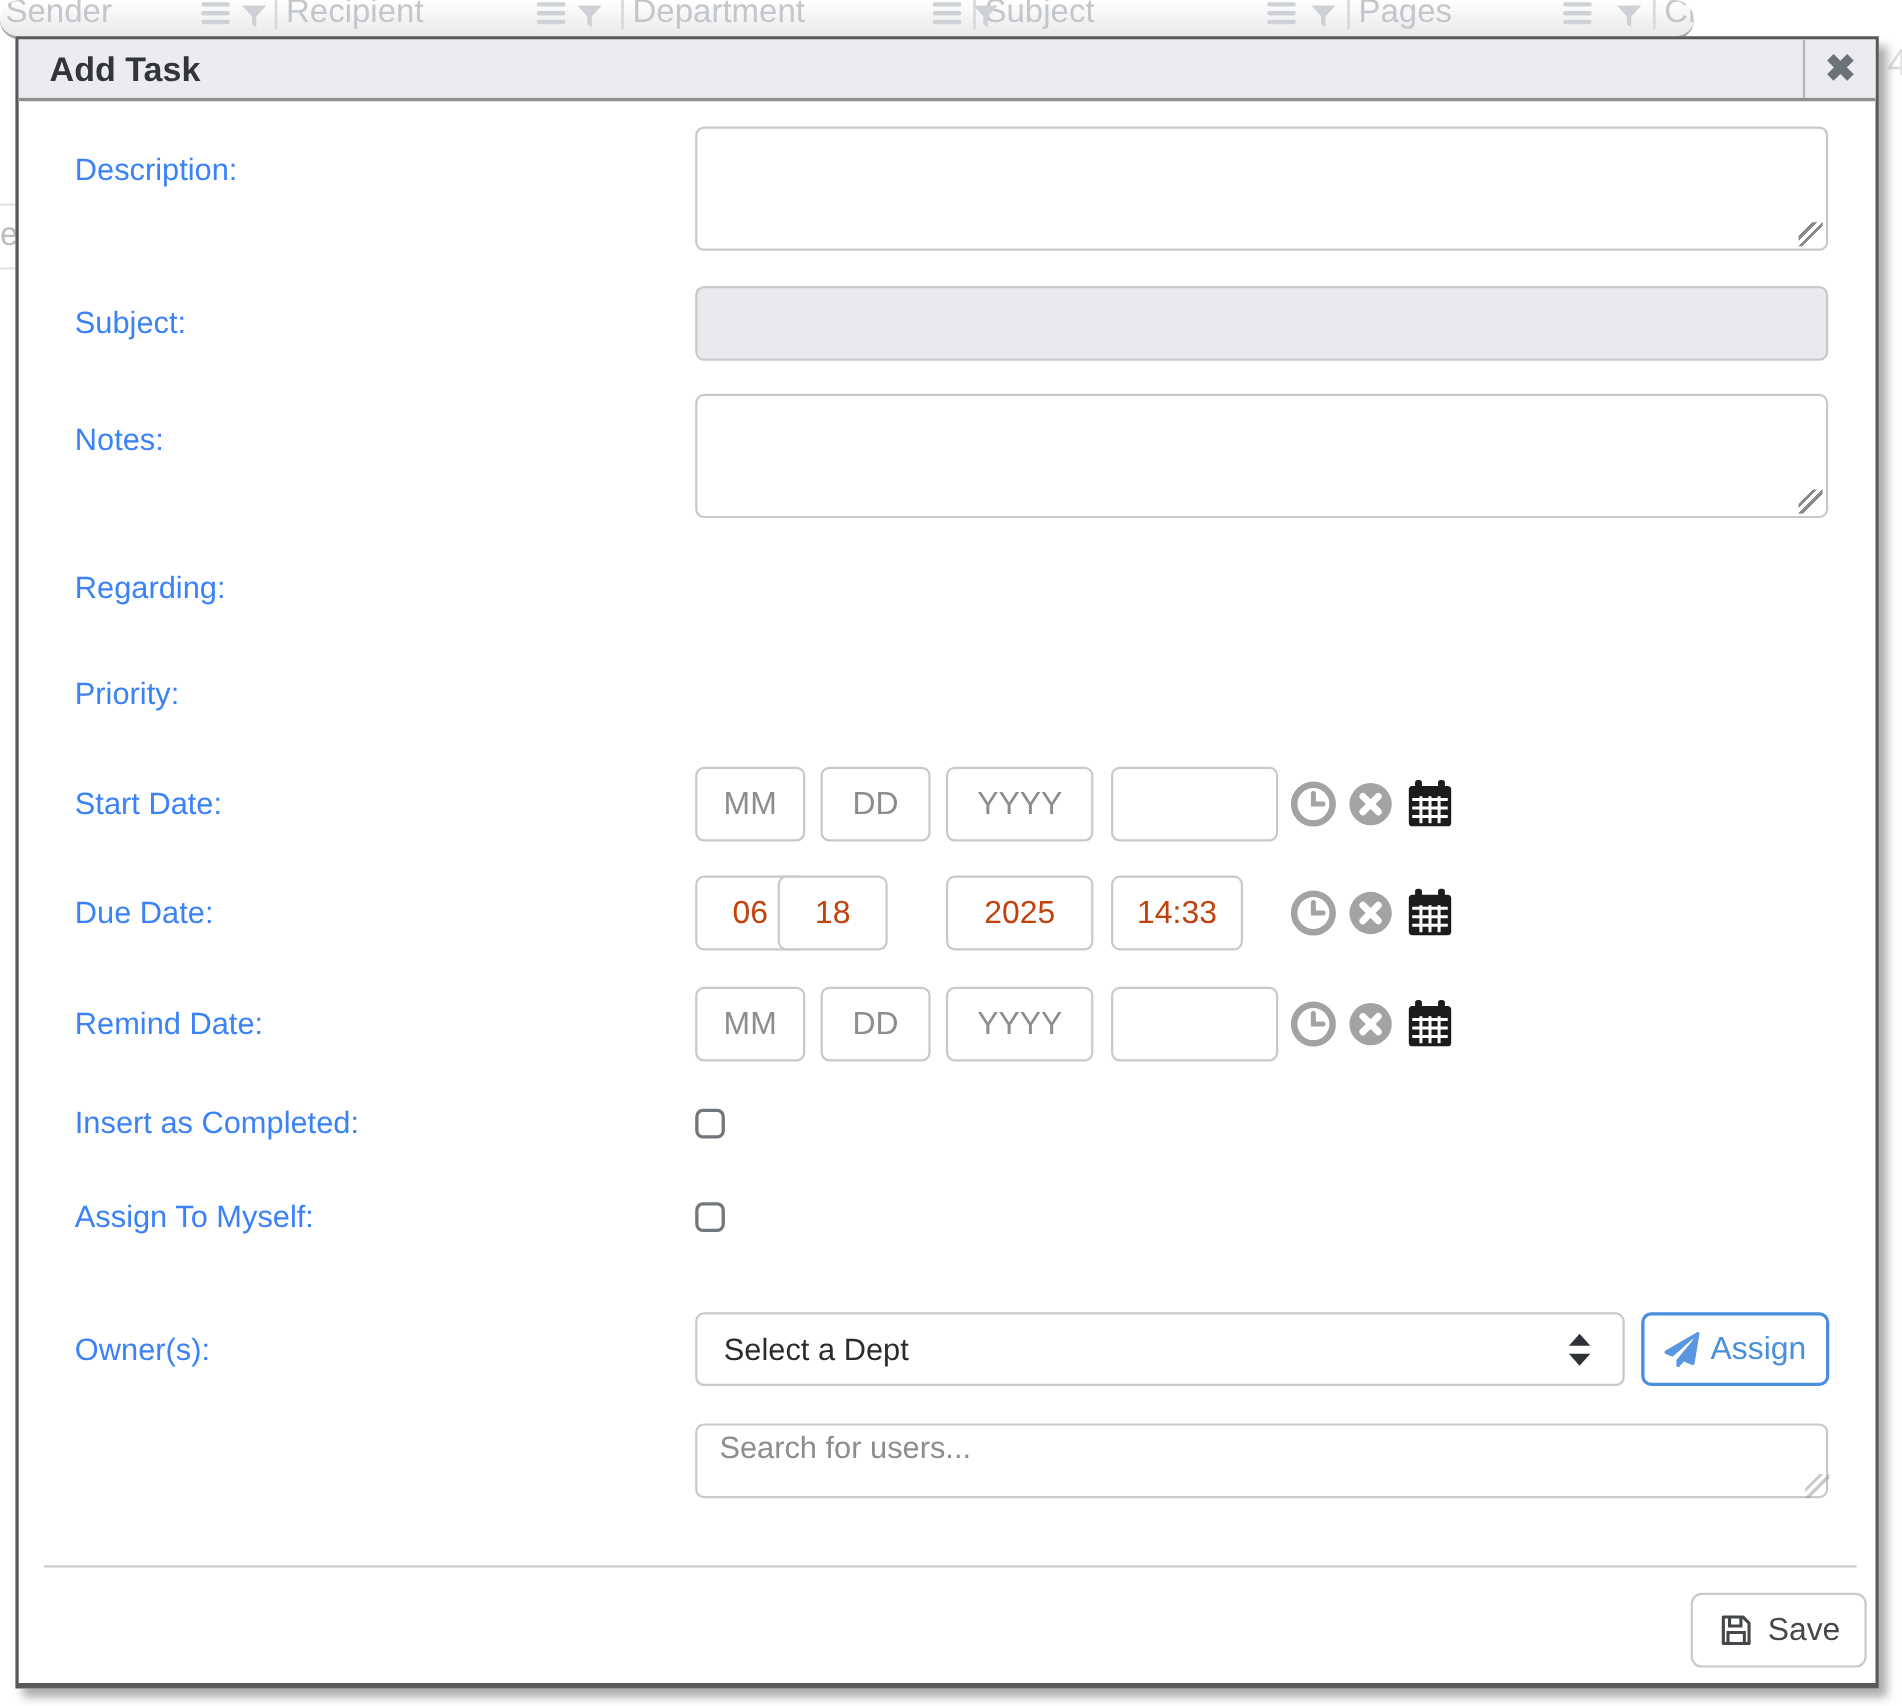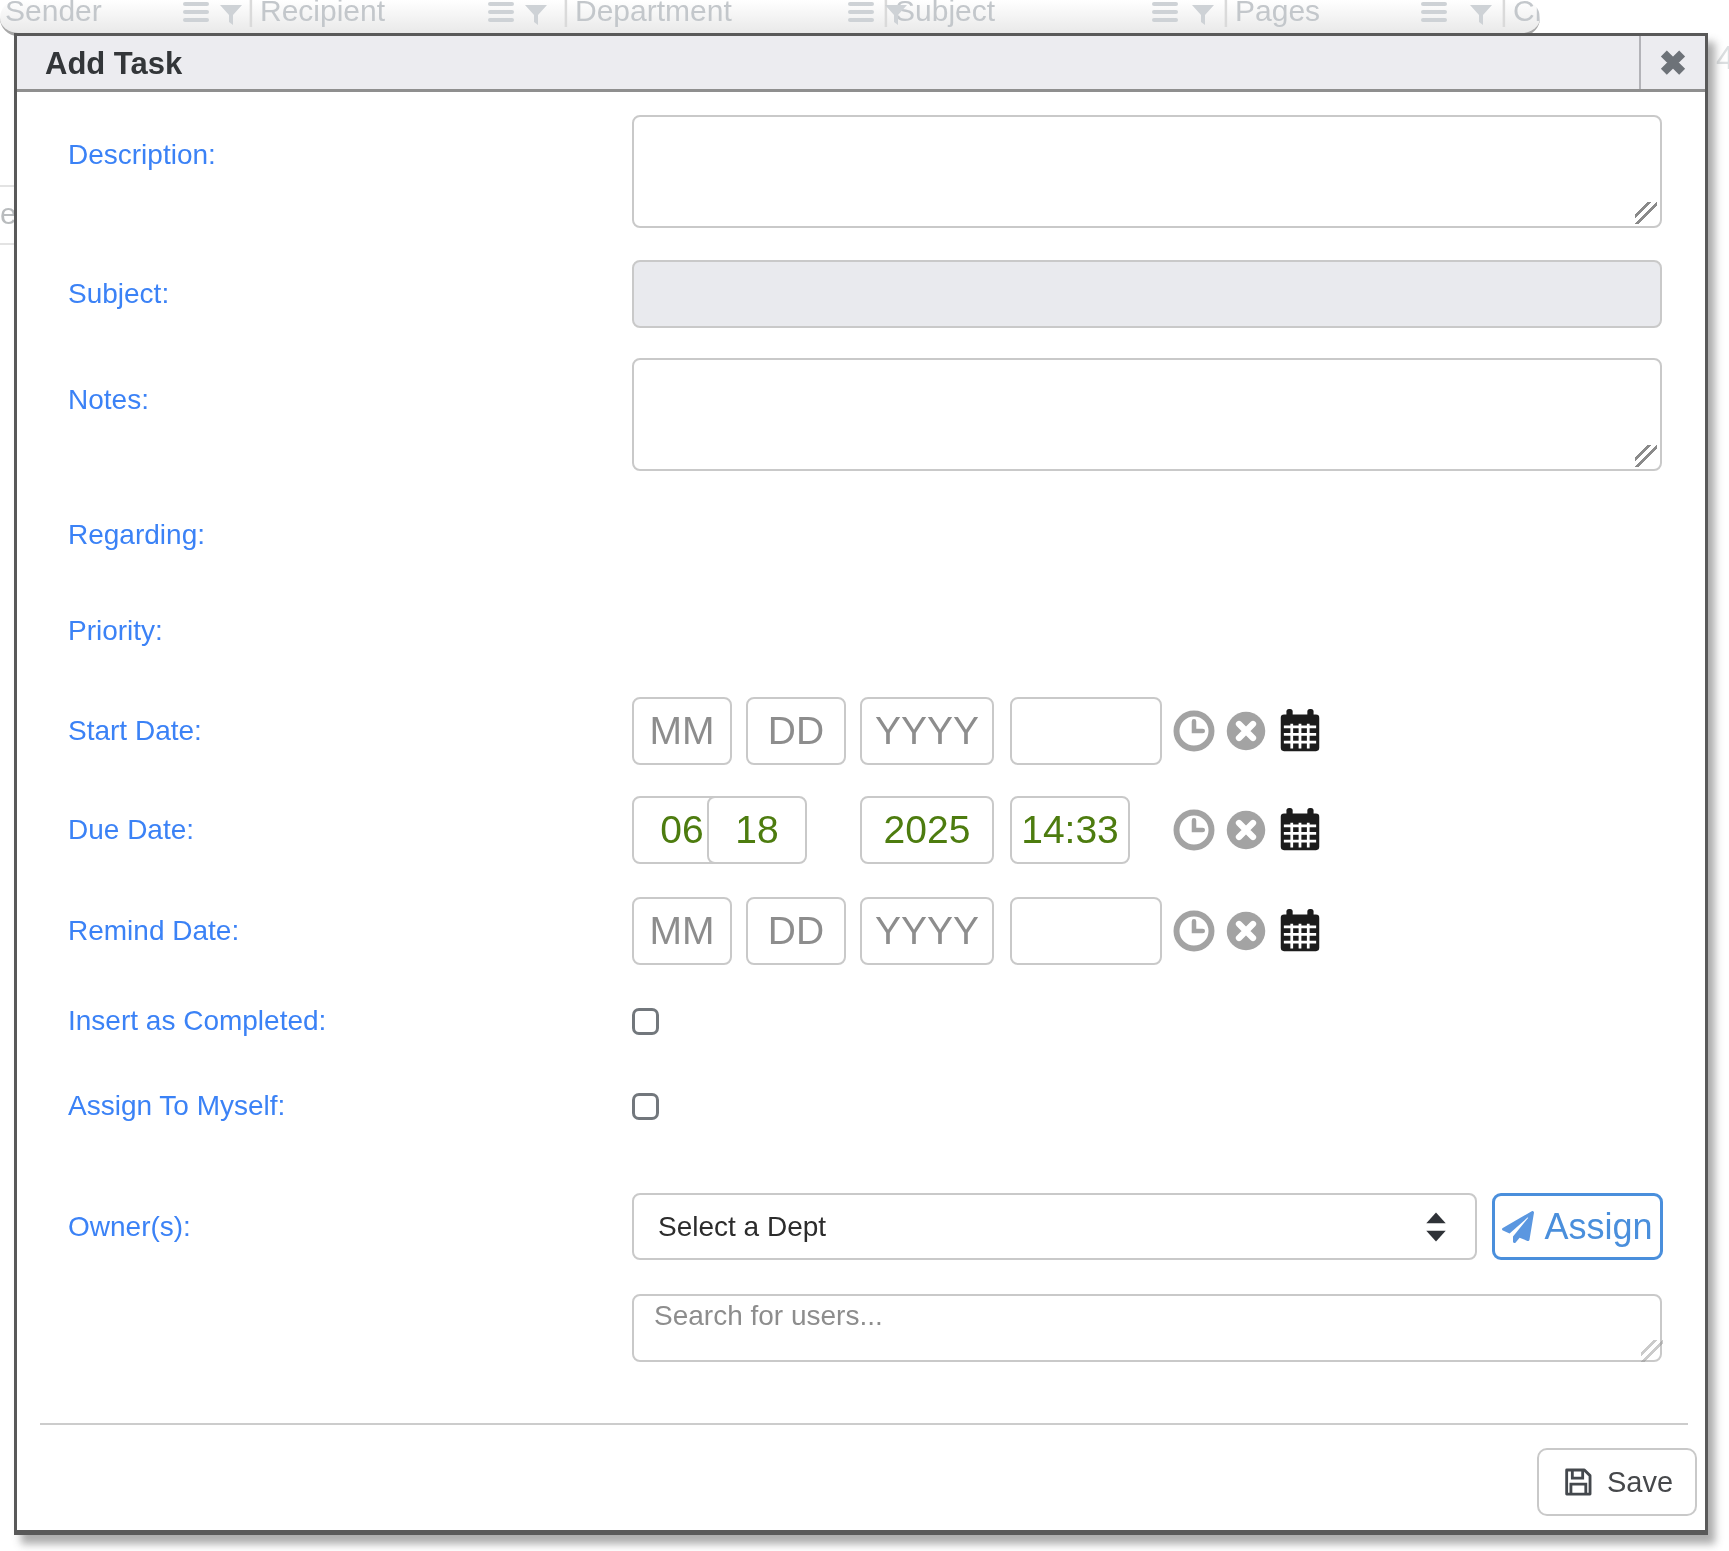--- a/index.html
+++ b/index.html
@@ -65,35 +65,35 @@
   .input-subject{left:615px;top:224px;width:1030px;height:68px;background:#e9eaee;padding:0 20px;}
   .sel{
     left:615px;height:68px;display:flex;align-items:center;
     padding:0 24px;cursor:pointer;
   }
   .sel .sel-text{flex:1;color:#2c2c2c;}
   .sel-arrows{width:30px;height:34px;flex:0 0 auto;}
   .date-in{
     position:absolute;box-sizing:border-box;height:68px;
     border:2px solid #c9c9c9;border-radius:8px;text-align:center;
-    font-family:"Liberation Sans", sans-serif;font-size:39px;color:#4d7c0f;background:#fff;
+    font-family:"Liberation Sans", sans-serif;font-size:29px;color:#c2410c;background:#fff;
   }
   .date-in::placeholder{color:#8d8d8d;opacity:1;}
   input::placeholder, textarea::placeholder{color:#8d8d8d;opacity:1;}
   .round-icon{position:absolute;width:42px;height:42px;cursor:pointer;}
   .cal-icon{position:absolute;width:44px;height:46px;cursor:pointer;}
   .cb{
     position:absolute;left:615px;width:27px;height:27px;appearance:none;-webkit-appearance:none;
     border:3px solid #72777c;border-radius:7px;background:#fff;margin:0;cursor:pointer;
   }
   .assign-btn{
     position:absolute;left:1475px;top:1157px;width:171px;height:67px;box-sizing:border-box;
     border:3px solid #4a8fdc;border-radius:9px;background:#fff;cursor:pointer;
     display:flex;align-items:center;justify-content:center;gap:10px;
-    font-size:36px;color:#4a8fdc;font-family:"Liberation Sans", sans-serif;
+    font-size:29px;color:#4a8fdc;font-family:"Liberation Sans", sans-serif;
   }
   .footer-divider{position:absolute;left:23px;top:1387px;width:1648px;height:2px;background:#cccccc;}
   .save-btn{
     position:absolute;left:1520px;top:1412px;width:160px;height:68px;box-sizing:border-box;
     border:2px solid #c9c9c9;border-radius:10px;background:#fff;cursor:pointer;
     display:flex;align-items:center;justify-content:center;gap:12px;
     font-size:29px;color:#46484b;font-family:"Liberation Sans", sans-serif;
   }
 </style>
 </head>

